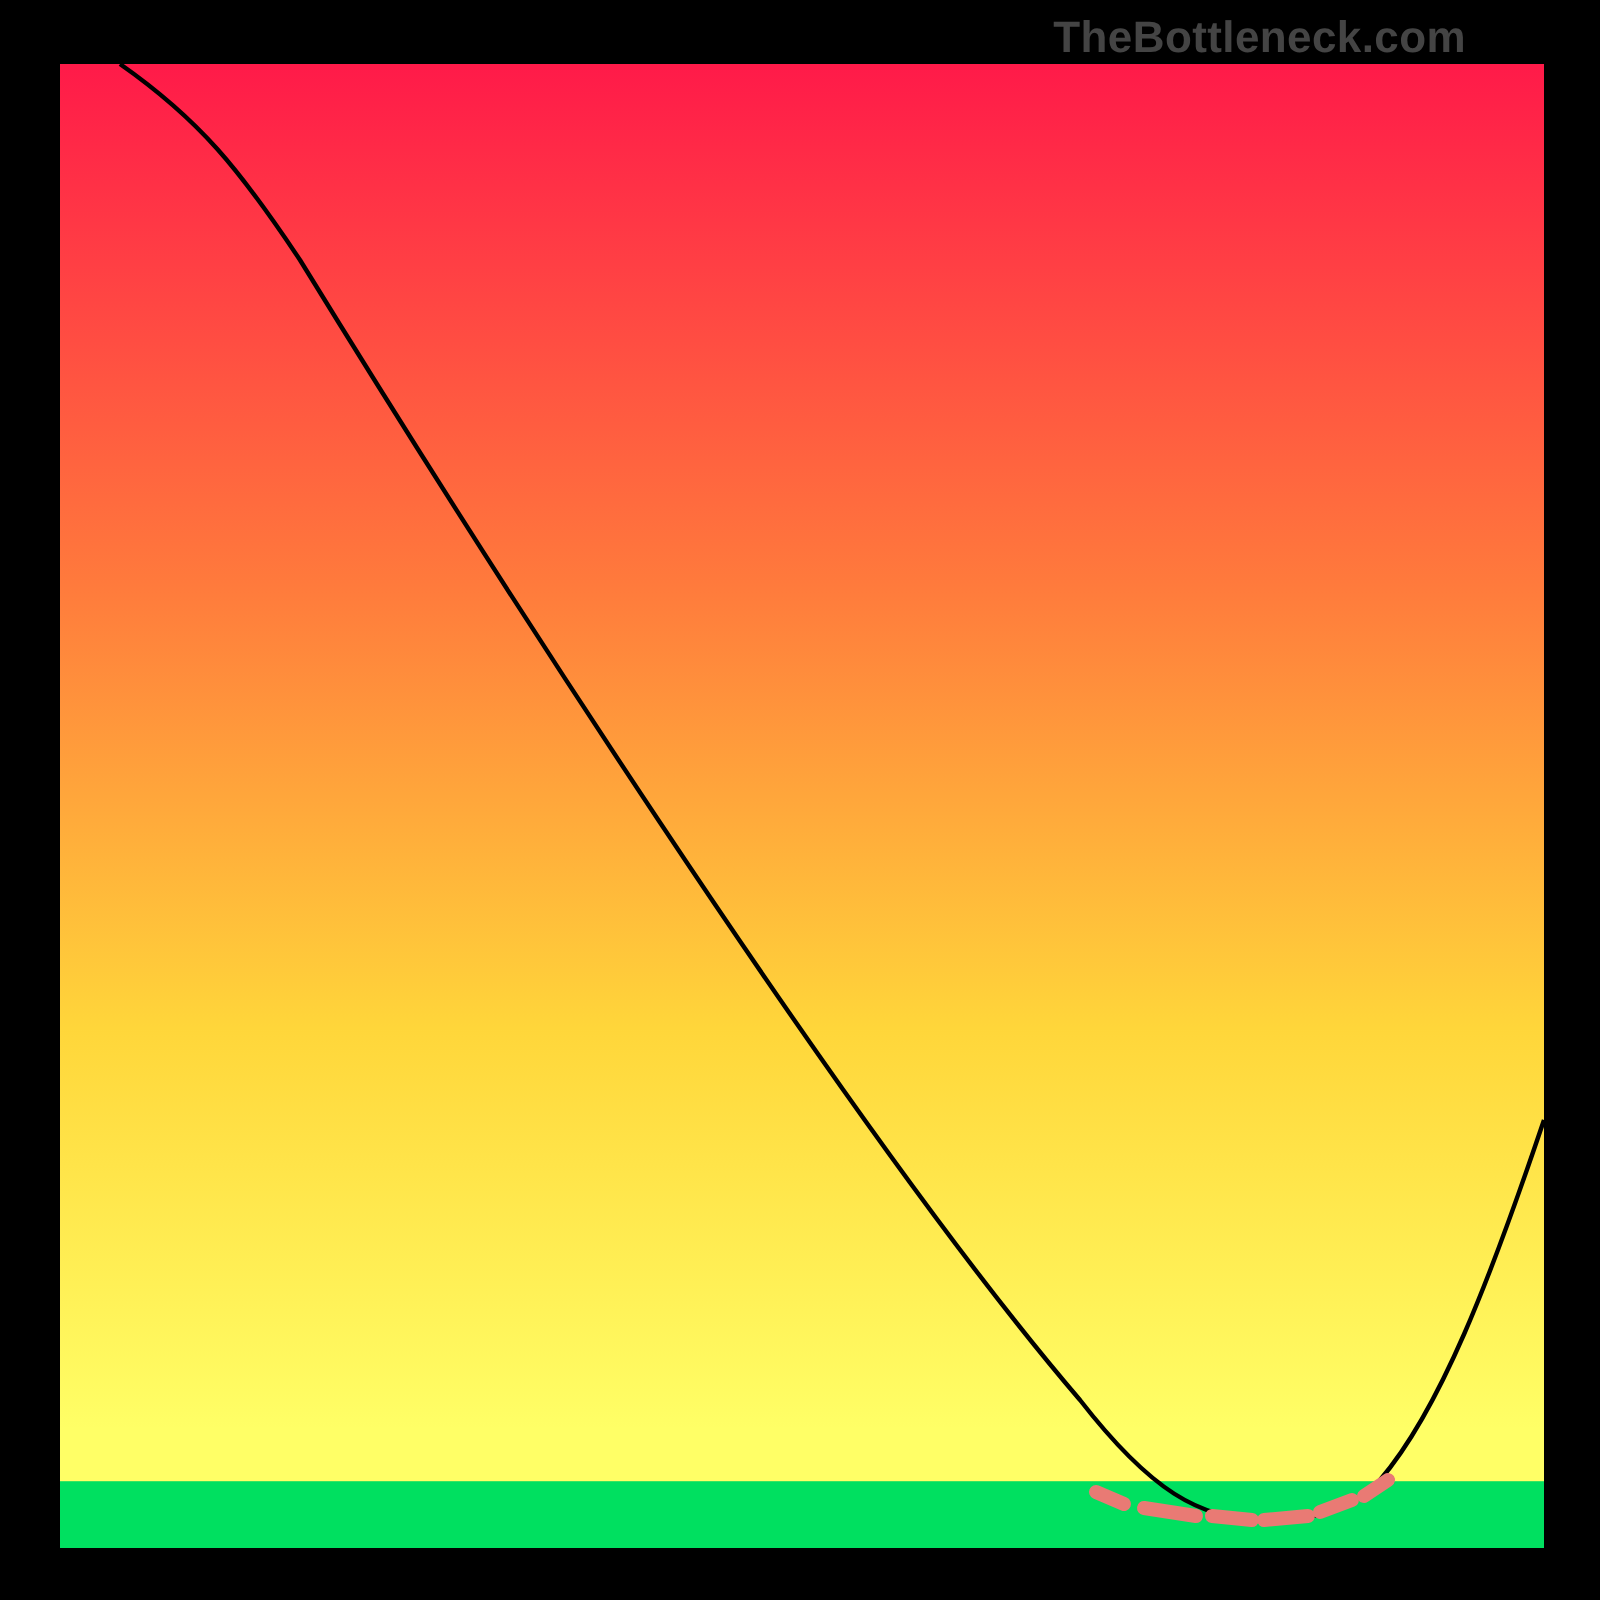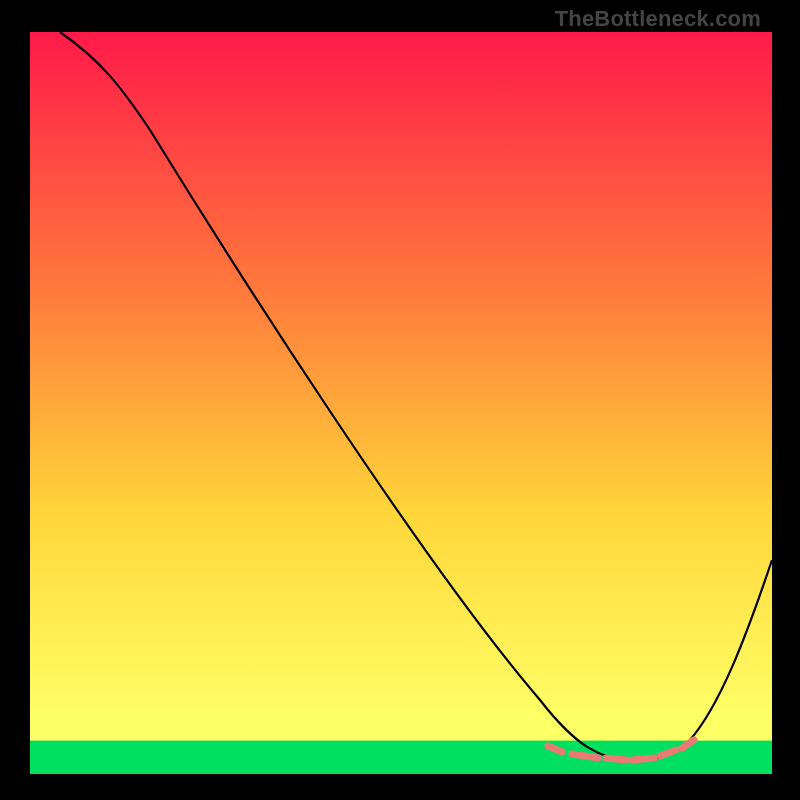--- a/index.html
+++ b/index.html
@@ -8,21 +8,20 @@
     width: 800px;
     height: 800px;
     background: #000;
     font-family: Arial, Helvetica, sans-serif;
     overflow: hidden;
   }
   .stage {
     position: relative;
     width: 747px;
     height: 800px;
-    padding-left: 28px;
   }
   .watermark {
     position: absolute;
     top: 6px;
     right: 14px;
     color: #444;
     font-size: 22px;
     font-weight: 600;
     letter-spacing: 0.2px;
     z-index: 5;

